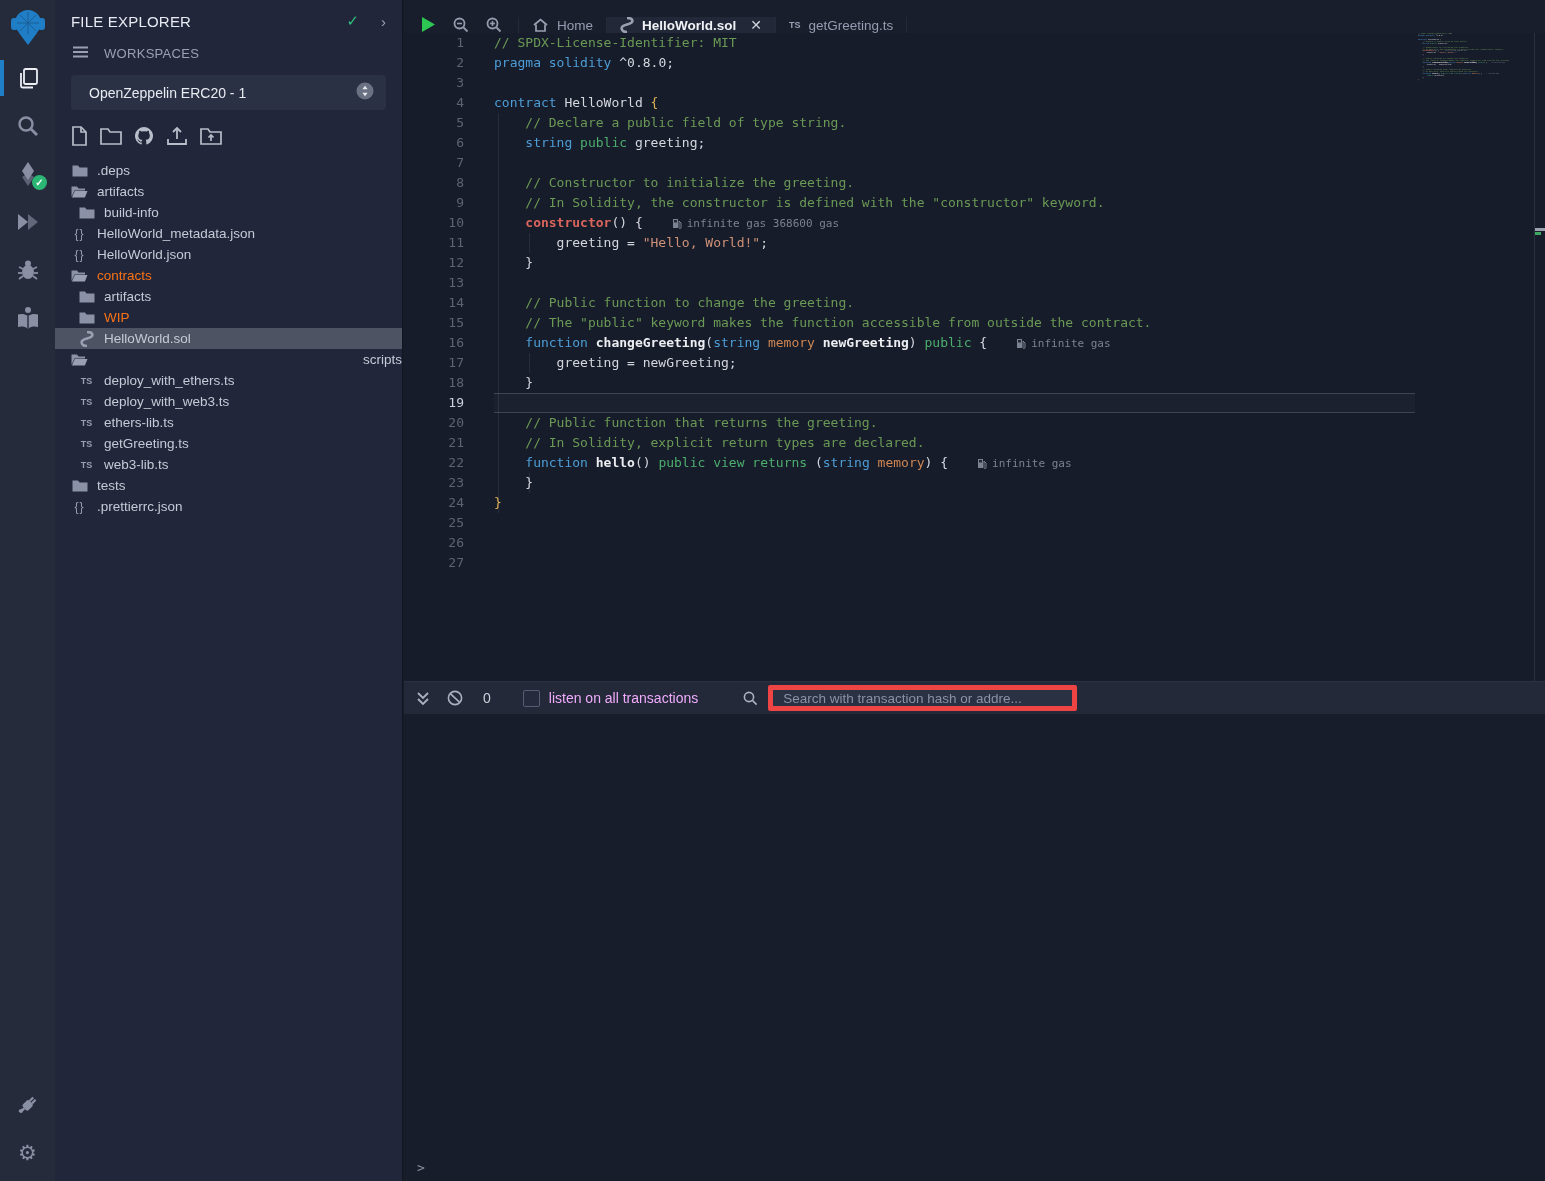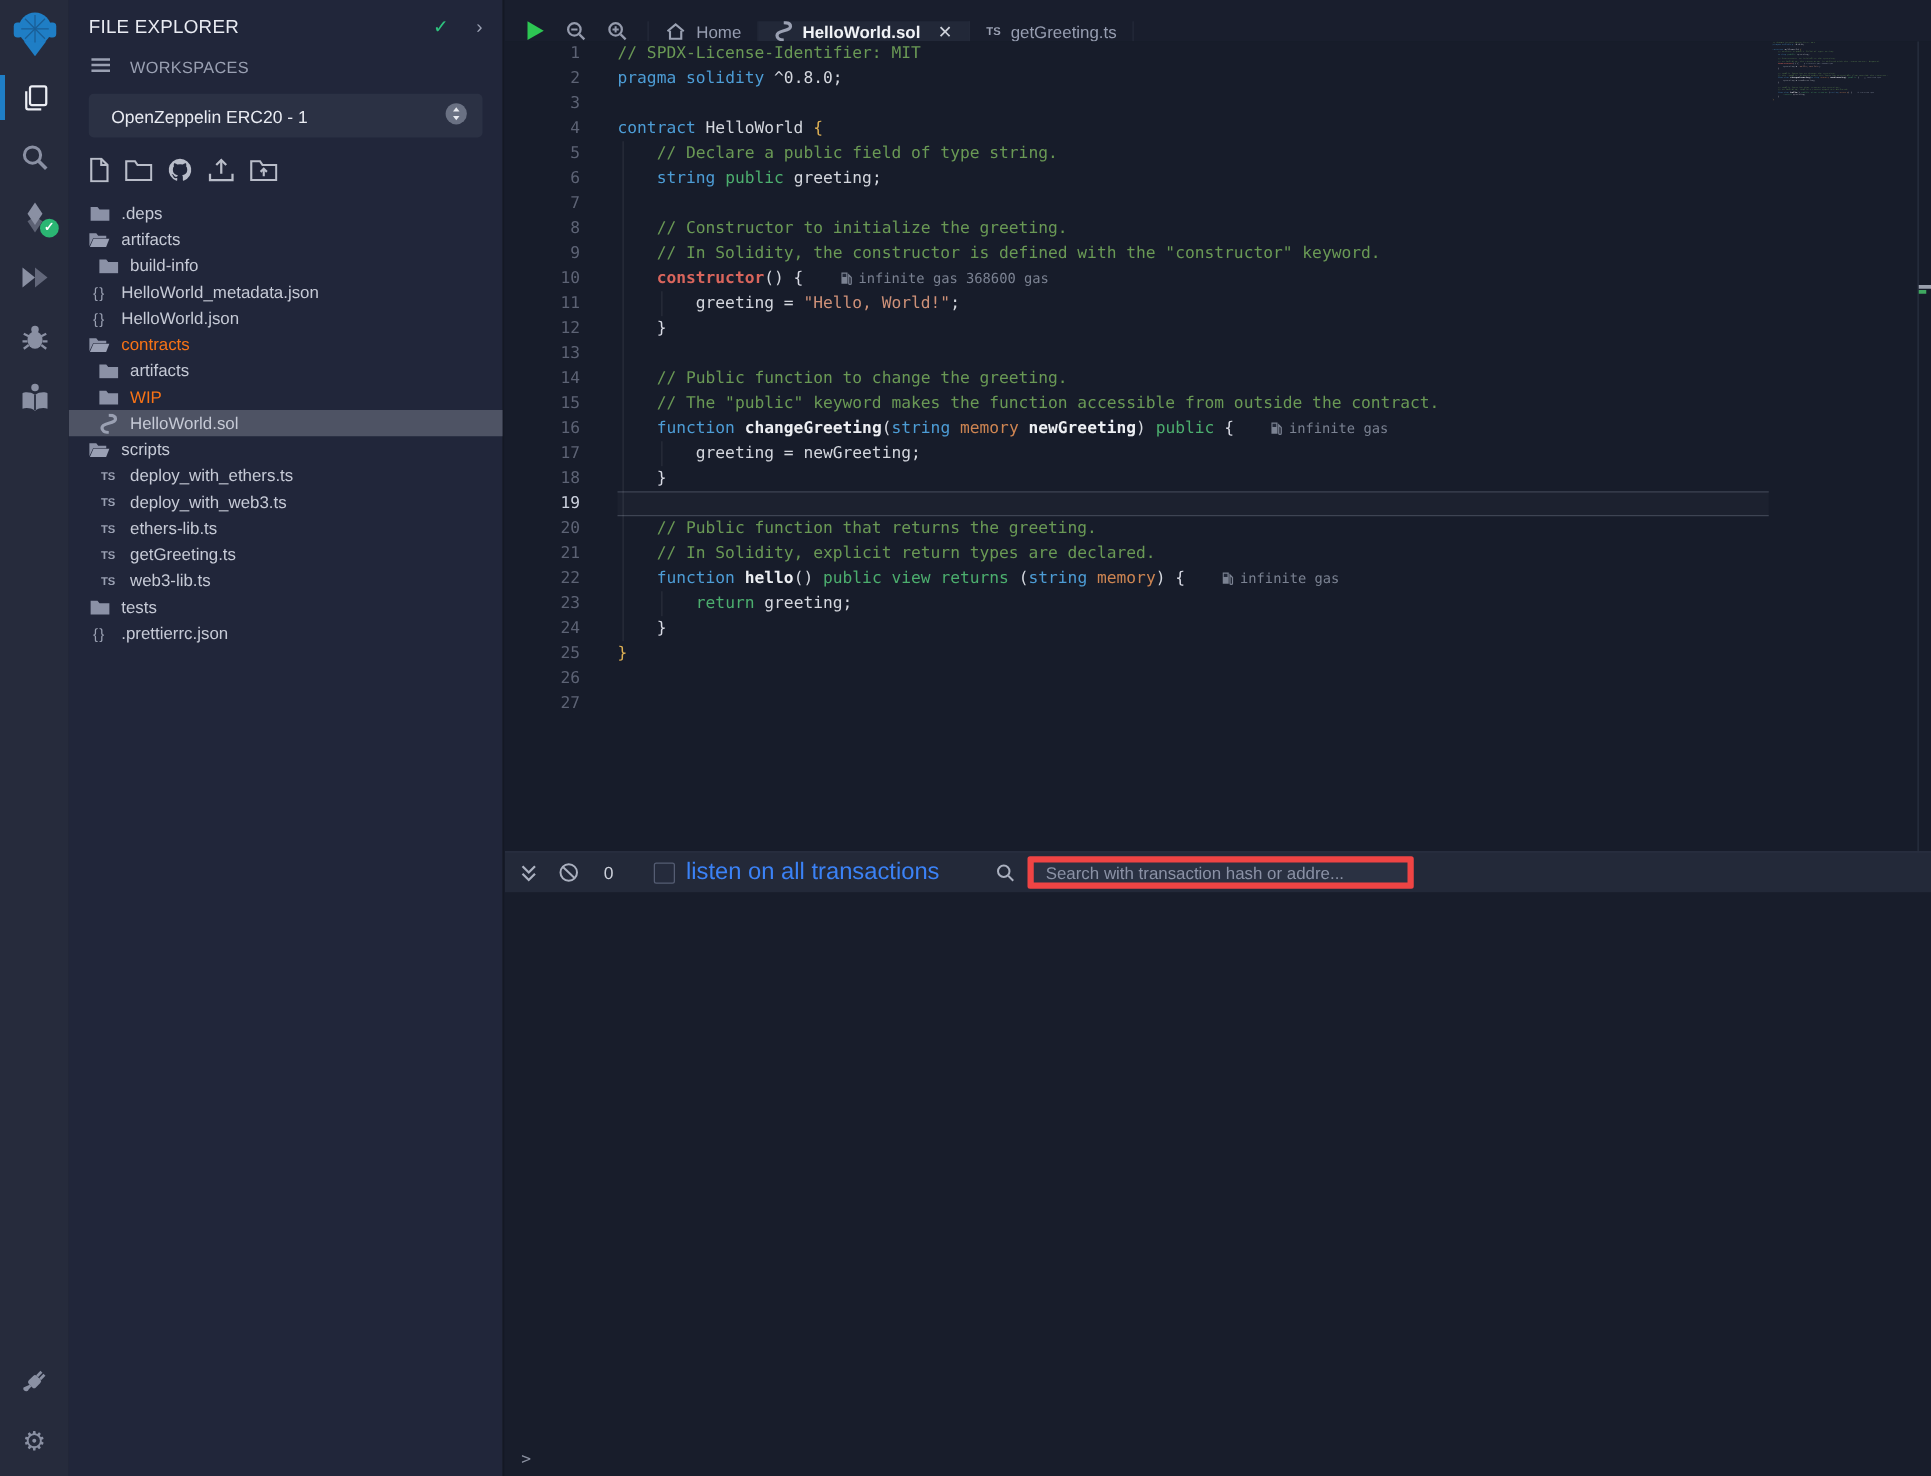--- a/index.html
+++ b/index.html
@@ -86,21 +86,21 @@
     border-left:1px solid #2a3040; }
   .ruler-mark { position:absolute; left:0; right:0; }
 
   
   .terminal-bar { position:absolute; left:0; top:681px; right:0; height:33px; background:#232939;
     border-top:1px solid #2b3142; display:flex; align-items:center; color:#aab0bf; }
   .term-icon { cursor:pointer; display:flex; align-items:center; }
   .term-count { color:#ccd0da; font-size:14px; }
   .term-checkbox { width:17px; height:17px; border:1px solid #555d73; border-radius:2px;
     background:#252b3c; cursor:pointer; }
-  .term-label { color:#3b82f6; font-size:19px; }
+  .term-label { color:#f0abfc; font-size:14px; }
   .term-search { width:309px; height:26px; background:#2a3142; border:5px solid #ef4444;
     border-radius:2px; color:#c7ccd8; font-size:13.5px; padding:0 10px;
     font-family:"Liberation Sans",sans-serif; }
   .term-search::placeholder { color:#8b92a6; }
   .terminal-content { position:absolute; left:0; top:714px; right:0; bottom:0; background:#181d2b; }
   .term-prompt { position:absolute; left:13px; bottom:6px; color:#8a90a0;
     font-family:"DejaVu Sans Mono",monospace; font-size:13px; }
 </style>
 </head>
 <body>
@@ -322,21 +322,21 @@
       <div class="tree-row selected" style="padding-left: 23px;">
         <span class="t-icon">
           <span style="display: flex;">
             <svg width="14" height="16" viewBox="0 0 14 16">
               <path d="M7 1c3.4 0 5.4 1.3 5.4 3.1S10 6.8 7 7.6 1.6 9.4 1.6 11.3 3.6 15 7 15" fill="none" stroke="#9aa0b2" stroke-width="2.6"></path>
             </svg>
           </span>
         </span>
         <span class="t-label">HelloWorld.sol</span>
       </div>
-      <div class="tree-row" style="padding-left: 16px;">
+      <div class="tree-row" style="padding-left: 16px; justify-content: space-between;">
         <span class="t-icon">
           <span style="display: flex;">
             <svg width="17" height="13" viewBox="0 0 17 13">
               <path d="M.5 1.5h5.5l1.6 2H14v2H3.5L.5 12z" fill="#8b91a6"></path>
               <path d="M3.8 6h12.7l-2.6 6.5H.9z" fill="#9aa0b4"></path>
             </svg>
           </span>
         </span>
         <span class="t-label">scripts</span>
       </div>
@@ -475,21 +475,21 @@
               <path d="M1 2h3v2.5H1z" fill="#232939"></path>
               <path d="M6 3l2 2v4.5a1 1 0 0 1-2 0z" fill="none" stroke="#7b8292" stroke-width="1"></path>
             </svg><span>infinite gas 368600 gas</span></span></div><div class="cline"><span class="tk-pl">        greeting = </span><span class="tk-st">"Hello, World!"</span><span class="tk-pl">;</span></div><div class="cline"><span class="tk-pl">    </span><span class="tk-b2">}</span></div><div class="cline"></div><div class="cline"><span class="tk-pl">    </span><span class="tk-cm">// Public function to change the greeting.</span></div><div class="cline"><span class="tk-pl">    </span><span class="tk-cm">// The "public" keyword makes the function accessible from outside the contract.</span></div><div class="cline"><span class="tk-pl">    </span><span class="tk-kw">function</span><span class="tk-pl"> </span><span class="tk-fn">changeGreeting</span><span class="tk-pl">(</span><span class="tk-kw">string</span><span class="tk-pl"> </span><span class="tk-or">memory</span><span class="tk-pl"> </span><span class="tk-fn">newGreeting</span><span class="tk-pl">) </span><span class="tk-kg">public</span><span class="tk-pl"> </span><span class="tk-b2">{</span><span class="gas-hint"><svg width="9" height="11" viewBox="0 0 9 11">
               <path d="M0 1h5v9H0z" fill="#7b8292"></path>
               <path d="M1 2h3v2.5H1z" fill="#232939"></path>
               <path d="M6 3l2 2v4.5a1 1 0 0 1-2 0z" fill="none" stroke="#7b8292" stroke-width="1"></path>
             </svg><span>infinite gas</span></span></div><div class="cline"><span class="tk-pl">        greeting = newGreeting;</span></div><div class="cline"><span class="tk-pl">    </span><span class="tk-b2">}</span></div><div class="cline"></div><div class="cline"><span class="tk-pl">    </span><span class="tk-cm">// Public function that returns the greeting.</span></div><div class="cline"><span class="tk-pl">    </span><span class="tk-cm">// In Solidity, explicit return types are declared.</span></div><div class="cline"><span class="tk-pl">    </span><span class="tk-kw">function</span><span class="tk-pl"> </span><span class="tk-fn">hello</span><span class="tk-pl">() </span><span class="tk-kg">public</span><span class="tk-pl"> </span><span class="tk-kg">view</span><span class="tk-pl"> </span><span class="tk-kg">returns</span><span class="tk-pl"> (</span><span class="tk-kw">string</span><span class="tk-pl"> </span><span class="tk-or">memory</span><span class="tk-pl">) </span><span class="tk-b2">{</span><span class="gas-hint"><svg width="9" height="11" viewBox="0 0 9 11">
               <path d="M0 1h5v9H0z" fill="#7b8292"></path>
               <path d="M1 2h3v2.5H1z" fill="#232939"></path>
               <path d="M6 3l2 2v4.5a1 1 0 0 1-2 0z" fill="none" stroke="#7b8292" stroke-width="1"></path>
-            </svg><span>infinite gas</span></span></div><div class="cline"><span class="tk-pl">        </span><span class="tk-kg">return</span><span class="tk-pl"> greeting;</span></div><div class="cline"><span class="tk-pl">    </span><span class="tk-b2">}</span></div><div class="cline"><span class="tk-br">}</span></div><div class="cline"></div><div class="cline"></div></div>
+            </svg><span>infinite gas</span></span></div><div class="cline"><span class="tk-pl">    </span><span class="tk-b2">}</span></div><div class="cline"><span class="tk-br">}</span></div><div class="cline"></div><div class="cline"></div></div>
     <div class="iguide" style="left:94px; top:80px; height:400px;"></div>
     <div class="iguide" style="left:125px; top:200px; height:20px;"></div>
     <div class="iguide" style="left:125px; top:320px; height:20px;"></div>
     <div class="iguide" style="left:125px; top:440px; height:20px;"></div>
     <div class="minimap" id="minimap">
       <div class="mini-inner" id="mini-inner"><div class="cline"><span class="tk-cm">// SPDX-License-Identifier: MIT</span></div><div class="cline"><span class="tk-kw">pragma</span><span class="tk-pl"> </span><span class="tk-kw">solidity</span><span class="tk-pl"> ^0.8.0;</span></div><div class="cline"></div><div class="cline"><span class="tk-kw">contract</span><span class="tk-pl"> HelloWorld </span><span class="tk-br">{</span></div><div class="cline"><span class="tk-pl">    </span><span class="tk-cm">// Declare a public field of type string.</span></div><div class="cline"><span class="tk-pl">    </span><span class="tk-kw">string</span><span class="tk-pl"> </span><span class="tk-kg">public</span><span class="tk-pl"> greeting;</span></div><div class="cline"></div><div class="cline"><span class="tk-pl">    </span><span class="tk-cm">// Constructor to initialize the greeting.</span></div><div class="cline"><span class="tk-pl">    </span><span class="tk-cm">// In Solidity, the constructor is defined with the "constructor" keyword.</span></div><div class="cline"><span class="tk-pl">    </span><span class="tk-ct">constructor</span><span class="tk-pl">() </span><span class="tk-b2">{</span><span class="gas-hint"><svg width="9" height="11" viewBox="0 0 9 11">
                 <path d="M0 1h5v9H0z" fill="#7b8292"></path>
                 <path d="M1 2h3v2.5H1z" fill="#232939"></path>
                 <path d="M6 3l2 2v4.5a1 1 0 0 1-2 0z" fill="none" stroke="#7b8292" stroke-width="1"></path>
               </svg><span>infinite gas 368600 gas</span></span></div><div class="cline"><span class="tk-pl">        greeting = </span><span class="tk-st">"Hello, World!"</span><span class="tk-pl">;</span></div><div class="cline"><span class="tk-pl">    </span><span class="tk-b2">}</span></div><div class="cline"></div><div class="cline"><span class="tk-pl">    </span><span class="tk-cm">// Public function to change the greeting.</span></div><div class="cline"><span class="tk-pl">    </span><span class="tk-cm">// The "public" keyword makes the function accessible from outside the contract.</span></div><div class="cline"><span class="tk-pl">    </span><span class="tk-kw">function</span><span class="tk-pl"> </span><span class="tk-fn">changeGreeting</span><span class="tk-pl">(</span><span class="tk-kw">string</span><span class="tk-pl"> </span><span class="tk-or">memory</span><span class="tk-pl"> </span><span class="tk-fn">newGreeting</span><span class="tk-pl">) </span><span class="tk-kg">public</span><span class="tk-pl"> </span><span class="tk-b2">{</span><span class="gas-hint"><svg width="9" height="11" viewBox="0 0 9 11">

